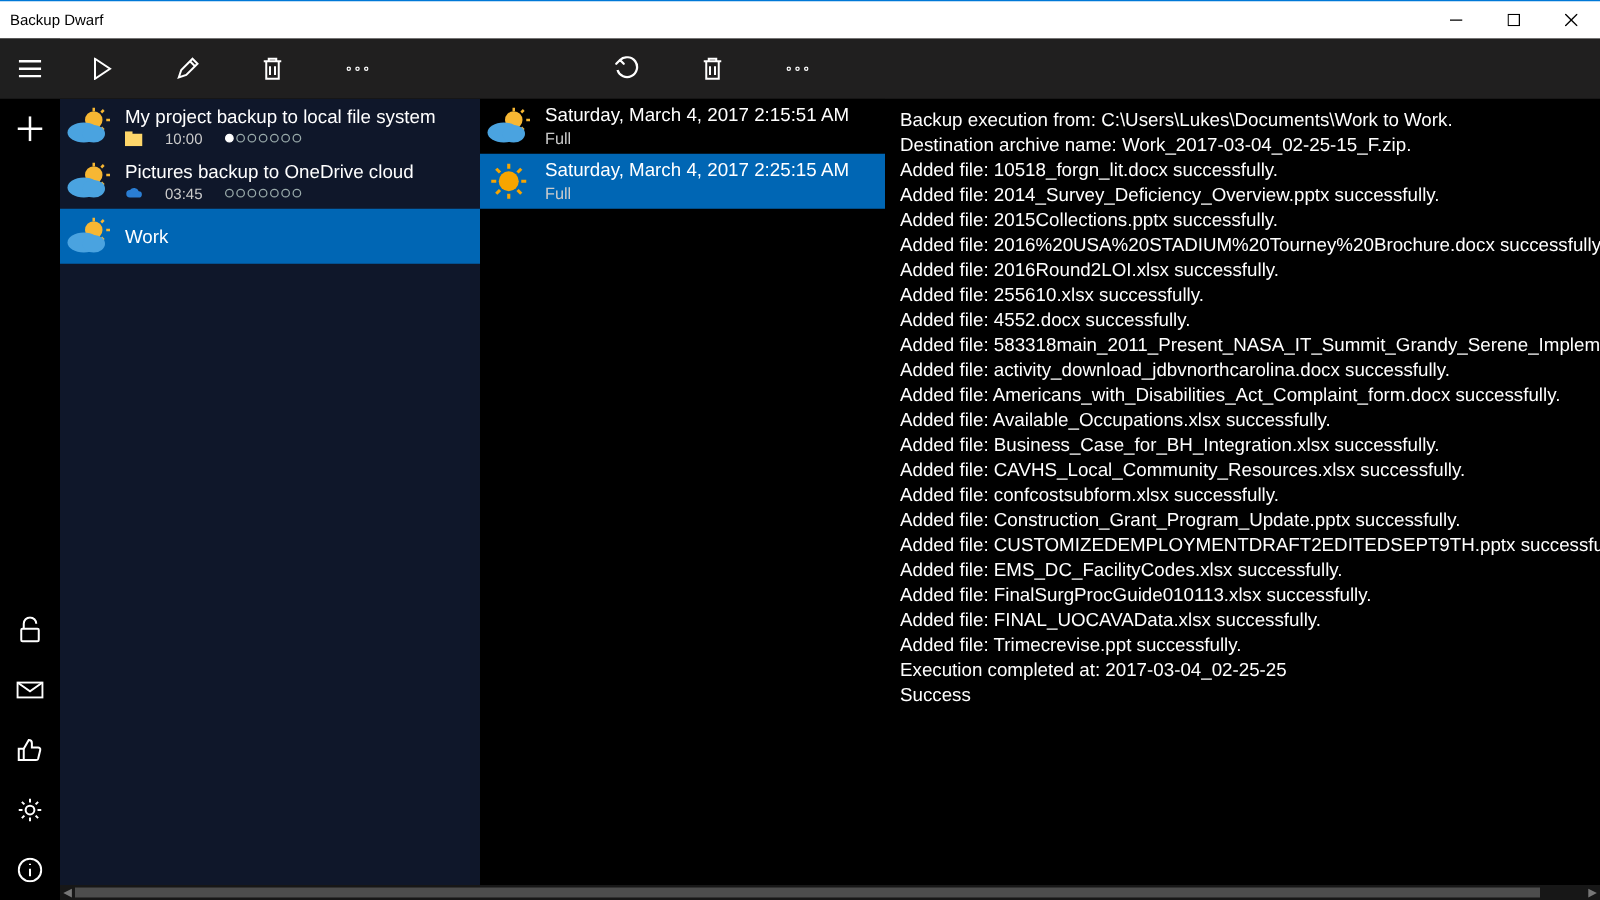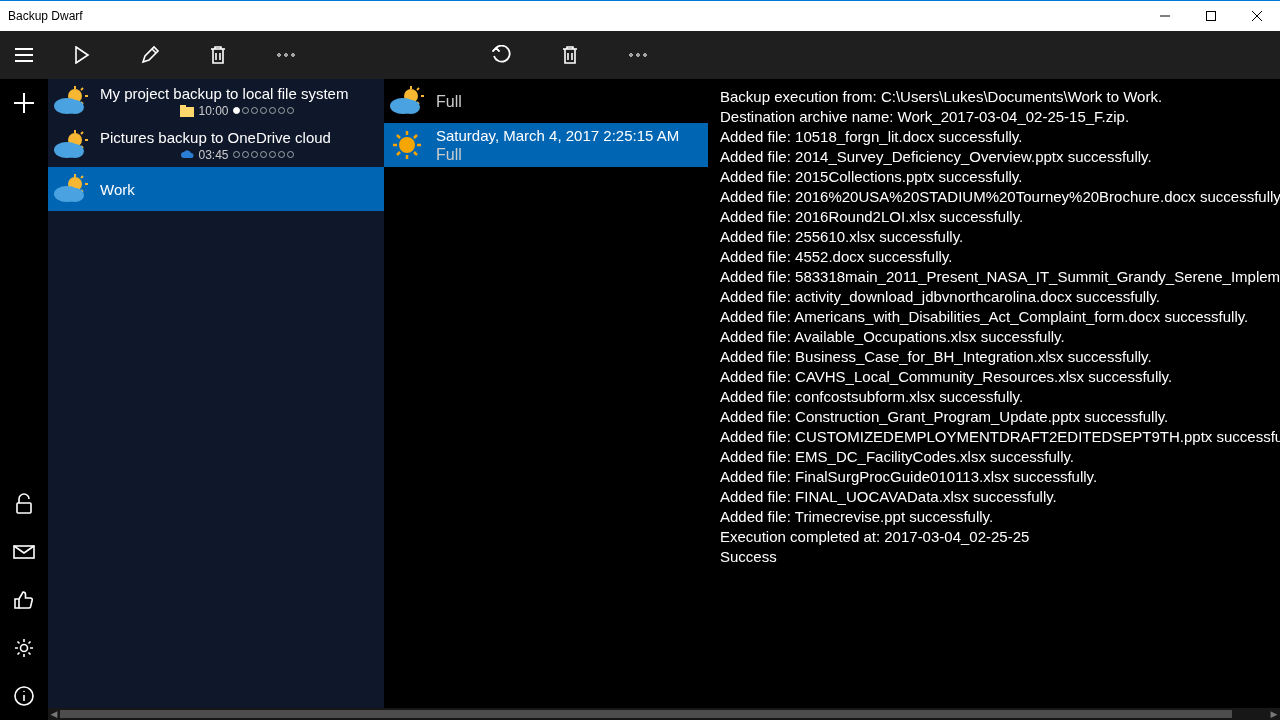--- a/index.html
+++ b/index.html
@@ -31,32 +31,32 @@
 
   .cols { flex:1; display:flex; color:#fff; font-size:15px; overflow:hidden; }
 
   
   .tasks { width:336px; background:#0f172a; }
   .task { height:44px; padding:4px 10px 4px 4px; display:flex; align-items:center; gap:10px; }
   .task.sel { background:#0066b4; }
   .ticon { width:38px; height:36px; display:flex; align-items:center; justify-content:center; position:relative; }
   .tbody { flex:1; }
   .tname { font-size:15px; white-space:nowrap; overflow:hidden; }
-  .tsub  { display:flex; align-items:center; gap:4px; font-size:12px; color:#ccc; margin-top:2px;justify-content:center;}
+  .tsub  { display:flex; align-items:center; gap:18px; font-size:12px; color:#ccc; margin-top:2px;}
   .tsub .mini { width:14px; height:12px; }
   .dots { display:flex; gap:2px; }
   .dot  { width:7px; height:7px; border-radius:50%; border:1px solid #9aa; }
   .dot.on { background:#fff; border-color:#fff; }
 
   
   .runs-col { width:324px; background:#000; }
   .run { height:44px; padding:4px 10px 4px 4px; display:flex; align-items:center; gap:10px; }
   .run.sel { background:#0066b4; }
   .rtime { font-size:15px; }
-  .rtype { font-size:16px; color:#ccc; margin-top:2px; }
+  .rtype { font-size:13px; color:#ccc; margin-top:2px; }
 
   
   .log { flex:1; padding:8px 0 0 12px; font-size:15px; line-height:20px; color:#fff; overflow:hidden; white-space:nowrap; }
 
   
   .hscroll { position:absolute; left:48px; right:0; bottom:0; height:12px; background:#171717; display:flex; align-items:center; }
   .hscroll .arrow { width:12px; height:12px; display:flex; align-items:center; justify-content:center; color:#777; font-size:9px;}
   .hscroll .track { flex:1; height:12px; position:relative; }
   .hscroll .thumb { position:absolute; left:0; top:2px; height:8px; width:97%; background:#4d4d4d; }
 
@@ -291,20 +291,21 @@
                   <line x1="22" y1="0" x2="22" y2="3"></line>
                   <line x1="32" y1="10" x2="35" y2="10"></line>
                   <line x1="30" y1="2" x2="28" y2="4"></line>
                   <line x1="30" y1="18" x2="28" y2="16"></line>
                 </g>
                 <ellipse cx="14" cy="20" rx="13" ry="8" fill="#4aa3e0"></ellipse>
                 <ellipse cx="22" cy="21" rx="9" ry="7" fill="#4aa3e0"></ellipse>
               </svg>
             </span>
             <div class="tbody">
+              <div class="rtime">Saturday, March 4, 2017 2:15:51 AM</div>
               <div class="rtype">Full</div>
             </div>
           </div>
           <div class="run sel">
             <span class="ticon">
               <svg width="34" height="30">
                 <circle cx="17" cy="15" r="8" fill="#f7a500"></circle>
                 <g stroke="#f7a500" stroke-width="2.5">
                   <line x1="17" y1="1" x2="17" y2="5"></line>
                   <line x1="17" y1="25" x2="17" y2="29"></line>

